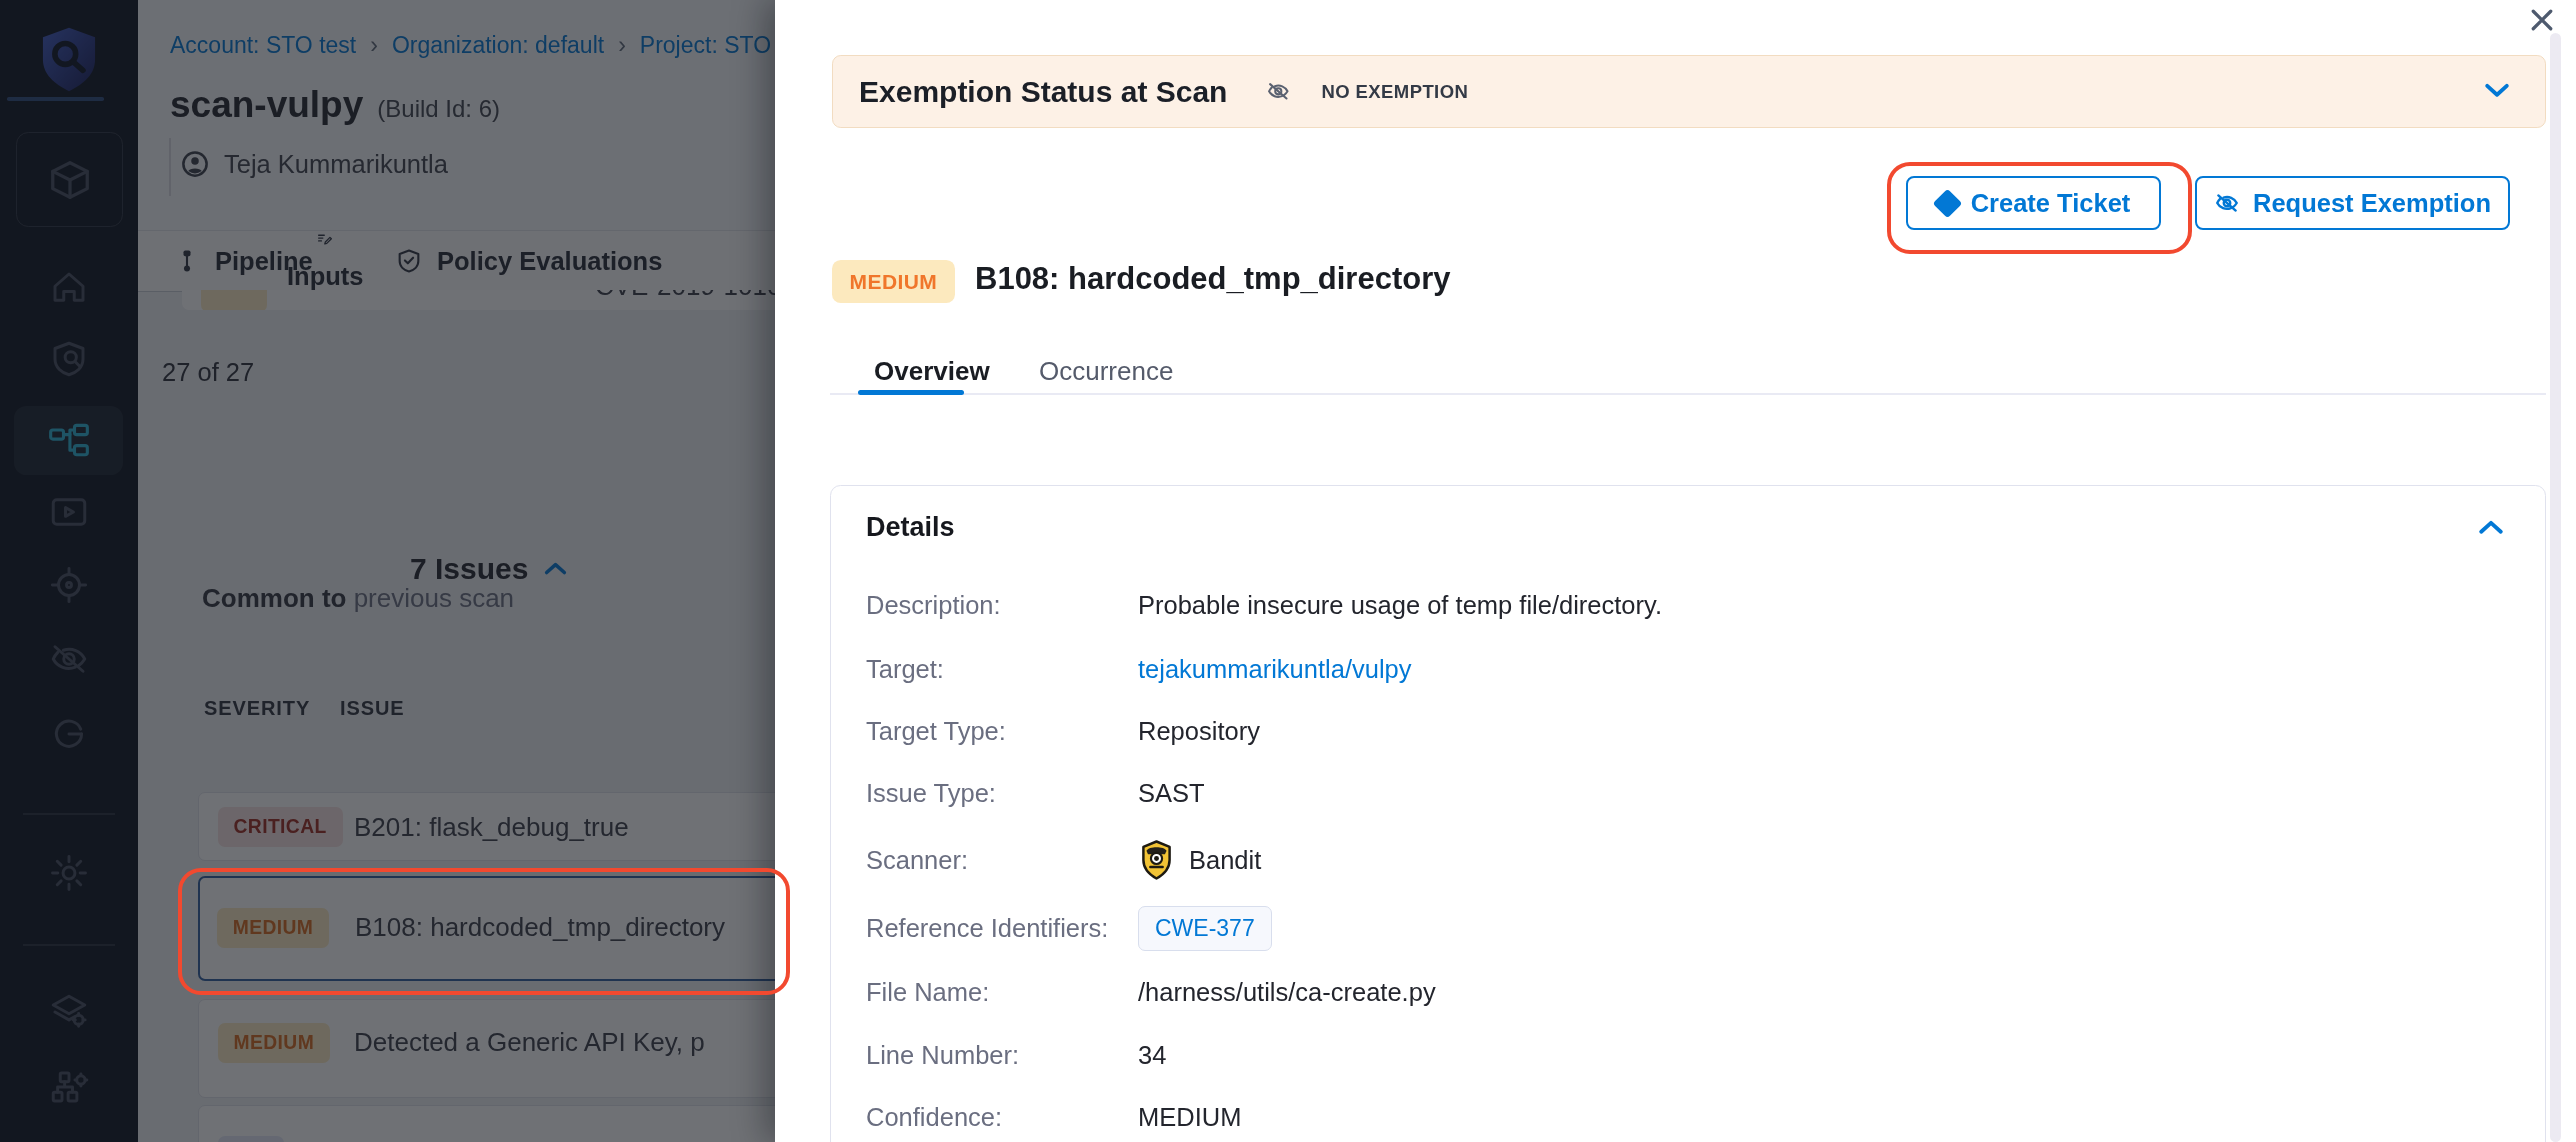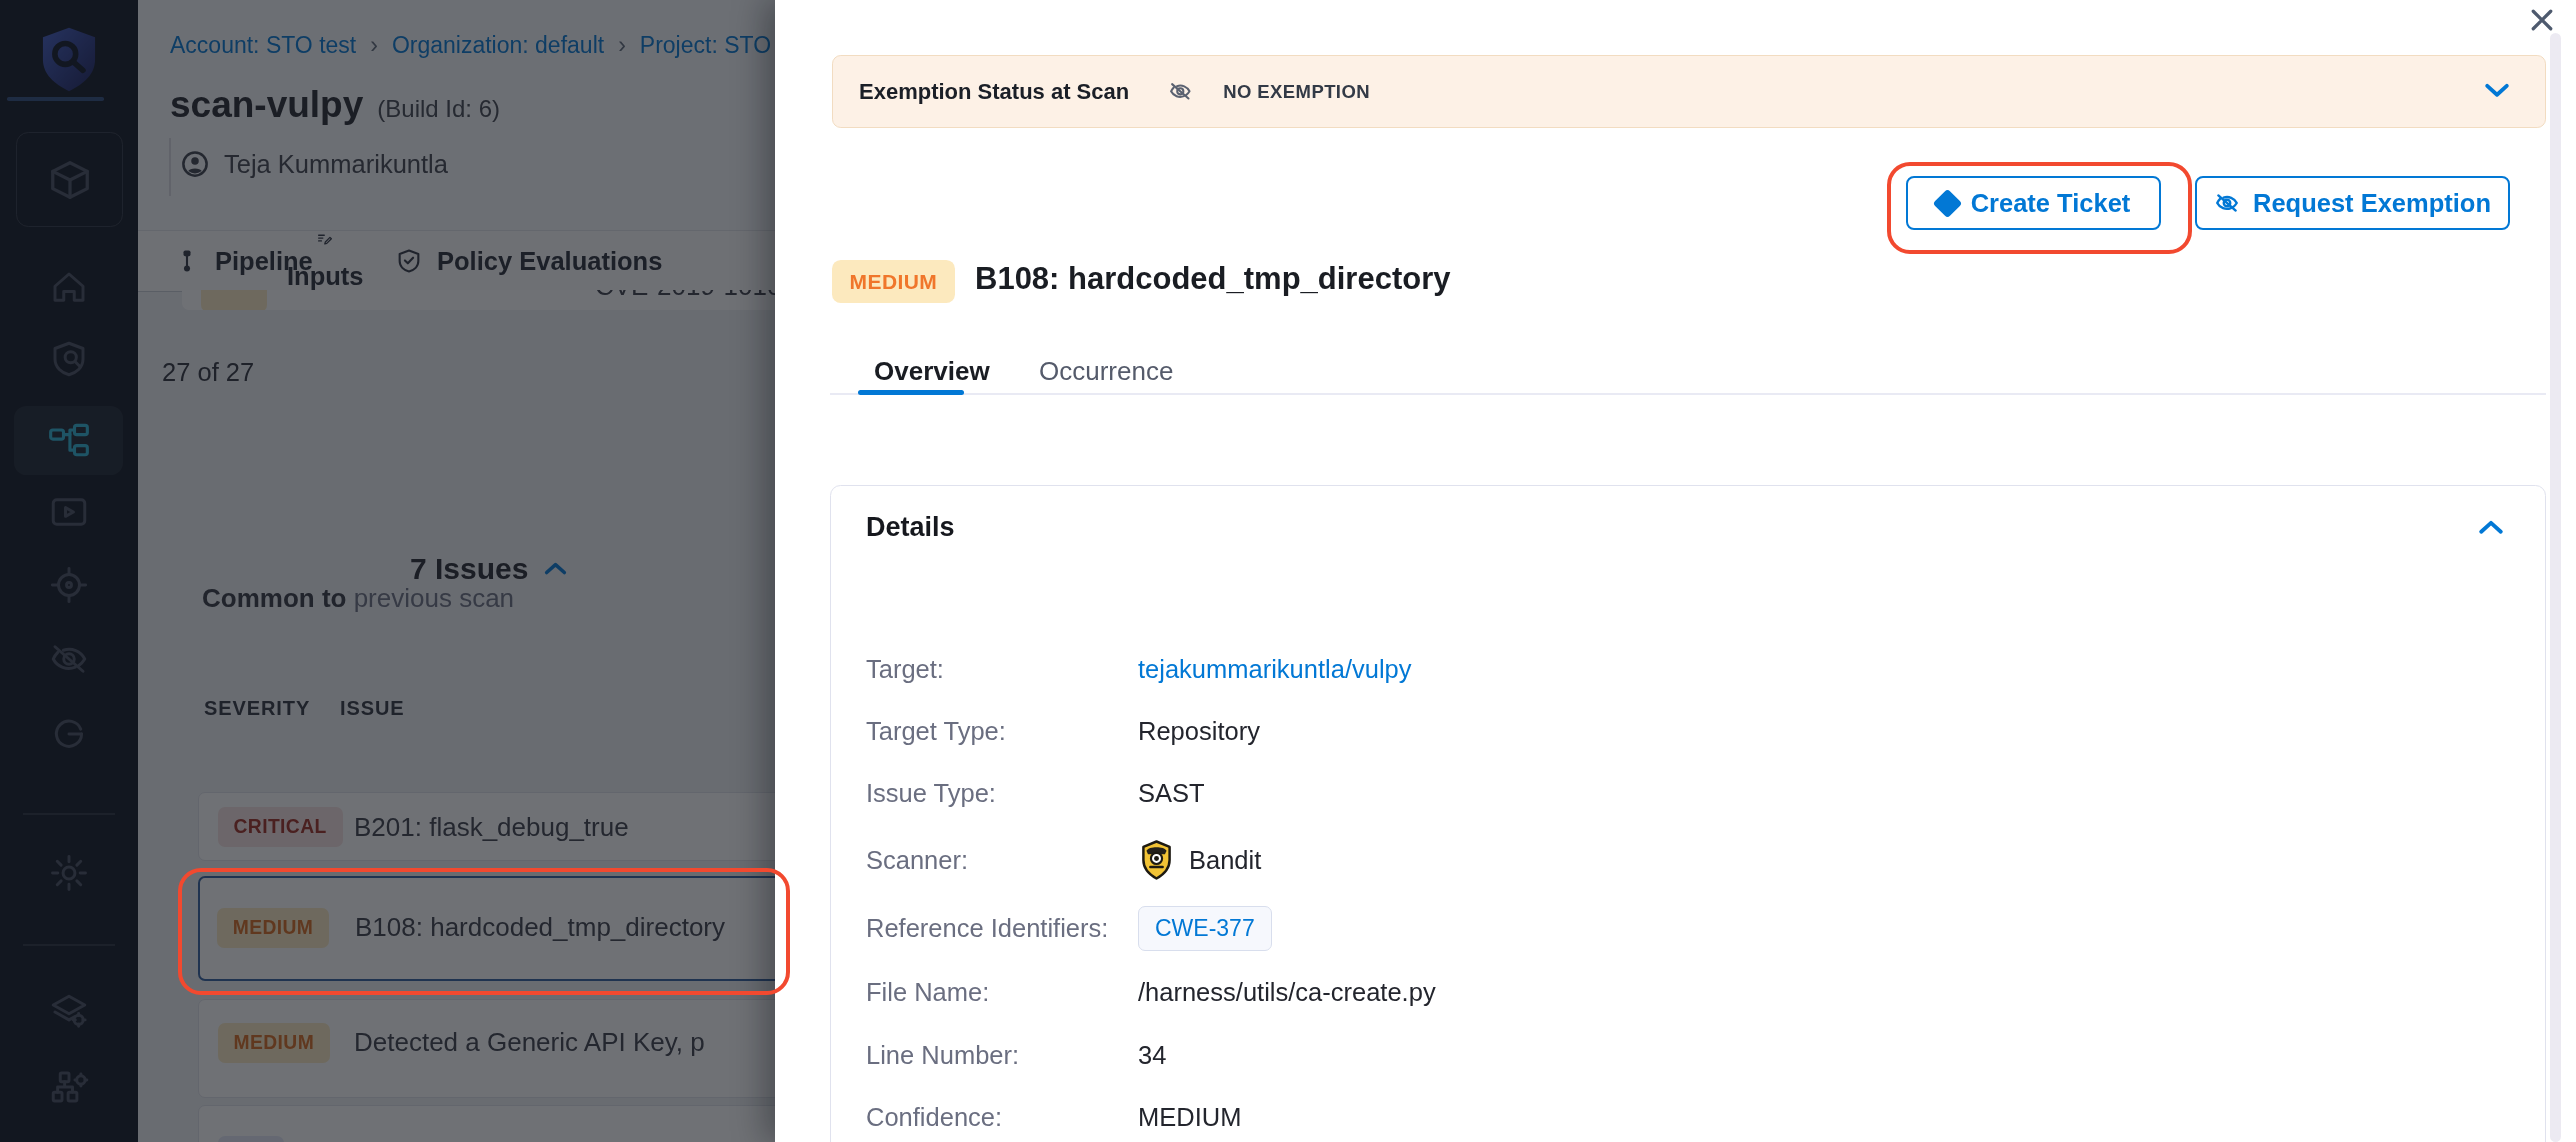--- a/index.html
+++ b/index.html
@@ -44,21 +44,21 @@
   .sev.low{background:#E4E8F7;color:#5A64A8;}
   .row-text{position:absolute;left:155px;font-size:26px;color:#3A3D49;white-space:nowrap;}
 
   
   .overlay{position:absolute;left:0;top:0;width:775px;height:1142px;background:rgba(23,26,32,0.62);z-index:20;}
 
   
   .panel{position:absolute;left:775px;top:0;width:1801px;height:1142px;background:#FFFFFF;z-index:30;box-shadow:-10.5px 0 30px rgba(10,12,16,0.35);}
   .close-btn{position:absolute;left:1752px;top:5.3px;width:30px;height:30px;cursor:pointer;}
   .banner{position:absolute;left:57px;top:55px;width:1714px;height:73px;background:#FDF1E6;border:1.8px solid #F2DCC1;border-radius:8.8px;display:flex;align-items:center;box-sizing:border-box;padding:0 35px 0 26px;}
-  .banner-title{font-size:22px;font-weight:bold;color:#1B1F27;white-space:nowrap;}
+  .banner-title{font-size:30px;font-weight:bold;color:#1B1F27;white-space:nowrap;}
   .banner-status{display:flex;align-items:center;gap:10.5px;margin-left:39px;}
   .banner-status span{font-size:18.5px;font-weight:bold;color:#333A46;letter-spacing:0.4px;margin-left:20px;}
   .banner-chevron{margin-left:auto;}
 
   .btn{position:absolute;top:176px;height:54px;border:2.2px solid #0278D5;border-radius:8px;background:#fff;color:#0278D5;font-size:25.5px;font-weight:bold;display:flex;align-items:center;justify-content:center;gap:13px;box-sizing:border-box;white-space:nowrap;cursor:pointer;}
   .diamond{width:21px;height:21px;background:#0278D5;transform:rotate(45deg);border-radius:3.5px;}
 
   .sev-big{position:absolute;left:57px;top:260px;background:#FCE9BE;color:#F0762B;font-size:21px;font-weight:bold;border-radius:8.8px;padding:9.7px 17.6px;letter-spacing:0.4px;}
   .issue-title{position:absolute;left:200px;top:261px;font-size:31px;font-weight:bold;color:#1A1D23;white-space:nowrap;}
 
@@ -326,20 +326,24 @@
     <div class="ptab-underline"></div>
 
     <div class="details-card">
       <div class="details-head">Details</div>
       <span style="position:absolute;left:1647px;top:32px;">
         <svg width="26" height="17.6" viewBox="0 0 26 18">
           <polyline points="3,14 13,5 23,14" fill="none" stroke="#0278D5" stroke-width="4" stroke-linecap="round" stroke-linejoin="round"></polyline>
         </svg>
       </span>
 
+      <div class="d-row" style="top:105px;">
+        <span class="d-label">Description:</span>
+        <span class="d-value">Probable insecure usage of temp file/directory.</span>
+      </div>
       <div class="d-row" style="top:169px;">
         <span class="d-label">Target:</span>
         <span class="d-value link">tejakummarikuntla/vulpy</span>
       </div>
       <div class="d-row" style="top:231px;">
         <span class="d-label">Target Type:</span>
         <span class="d-value">Repository</span>
       </div>
       <div class="d-row" style="top:293px;">
         <span class="d-label">Issue Type:</span>

